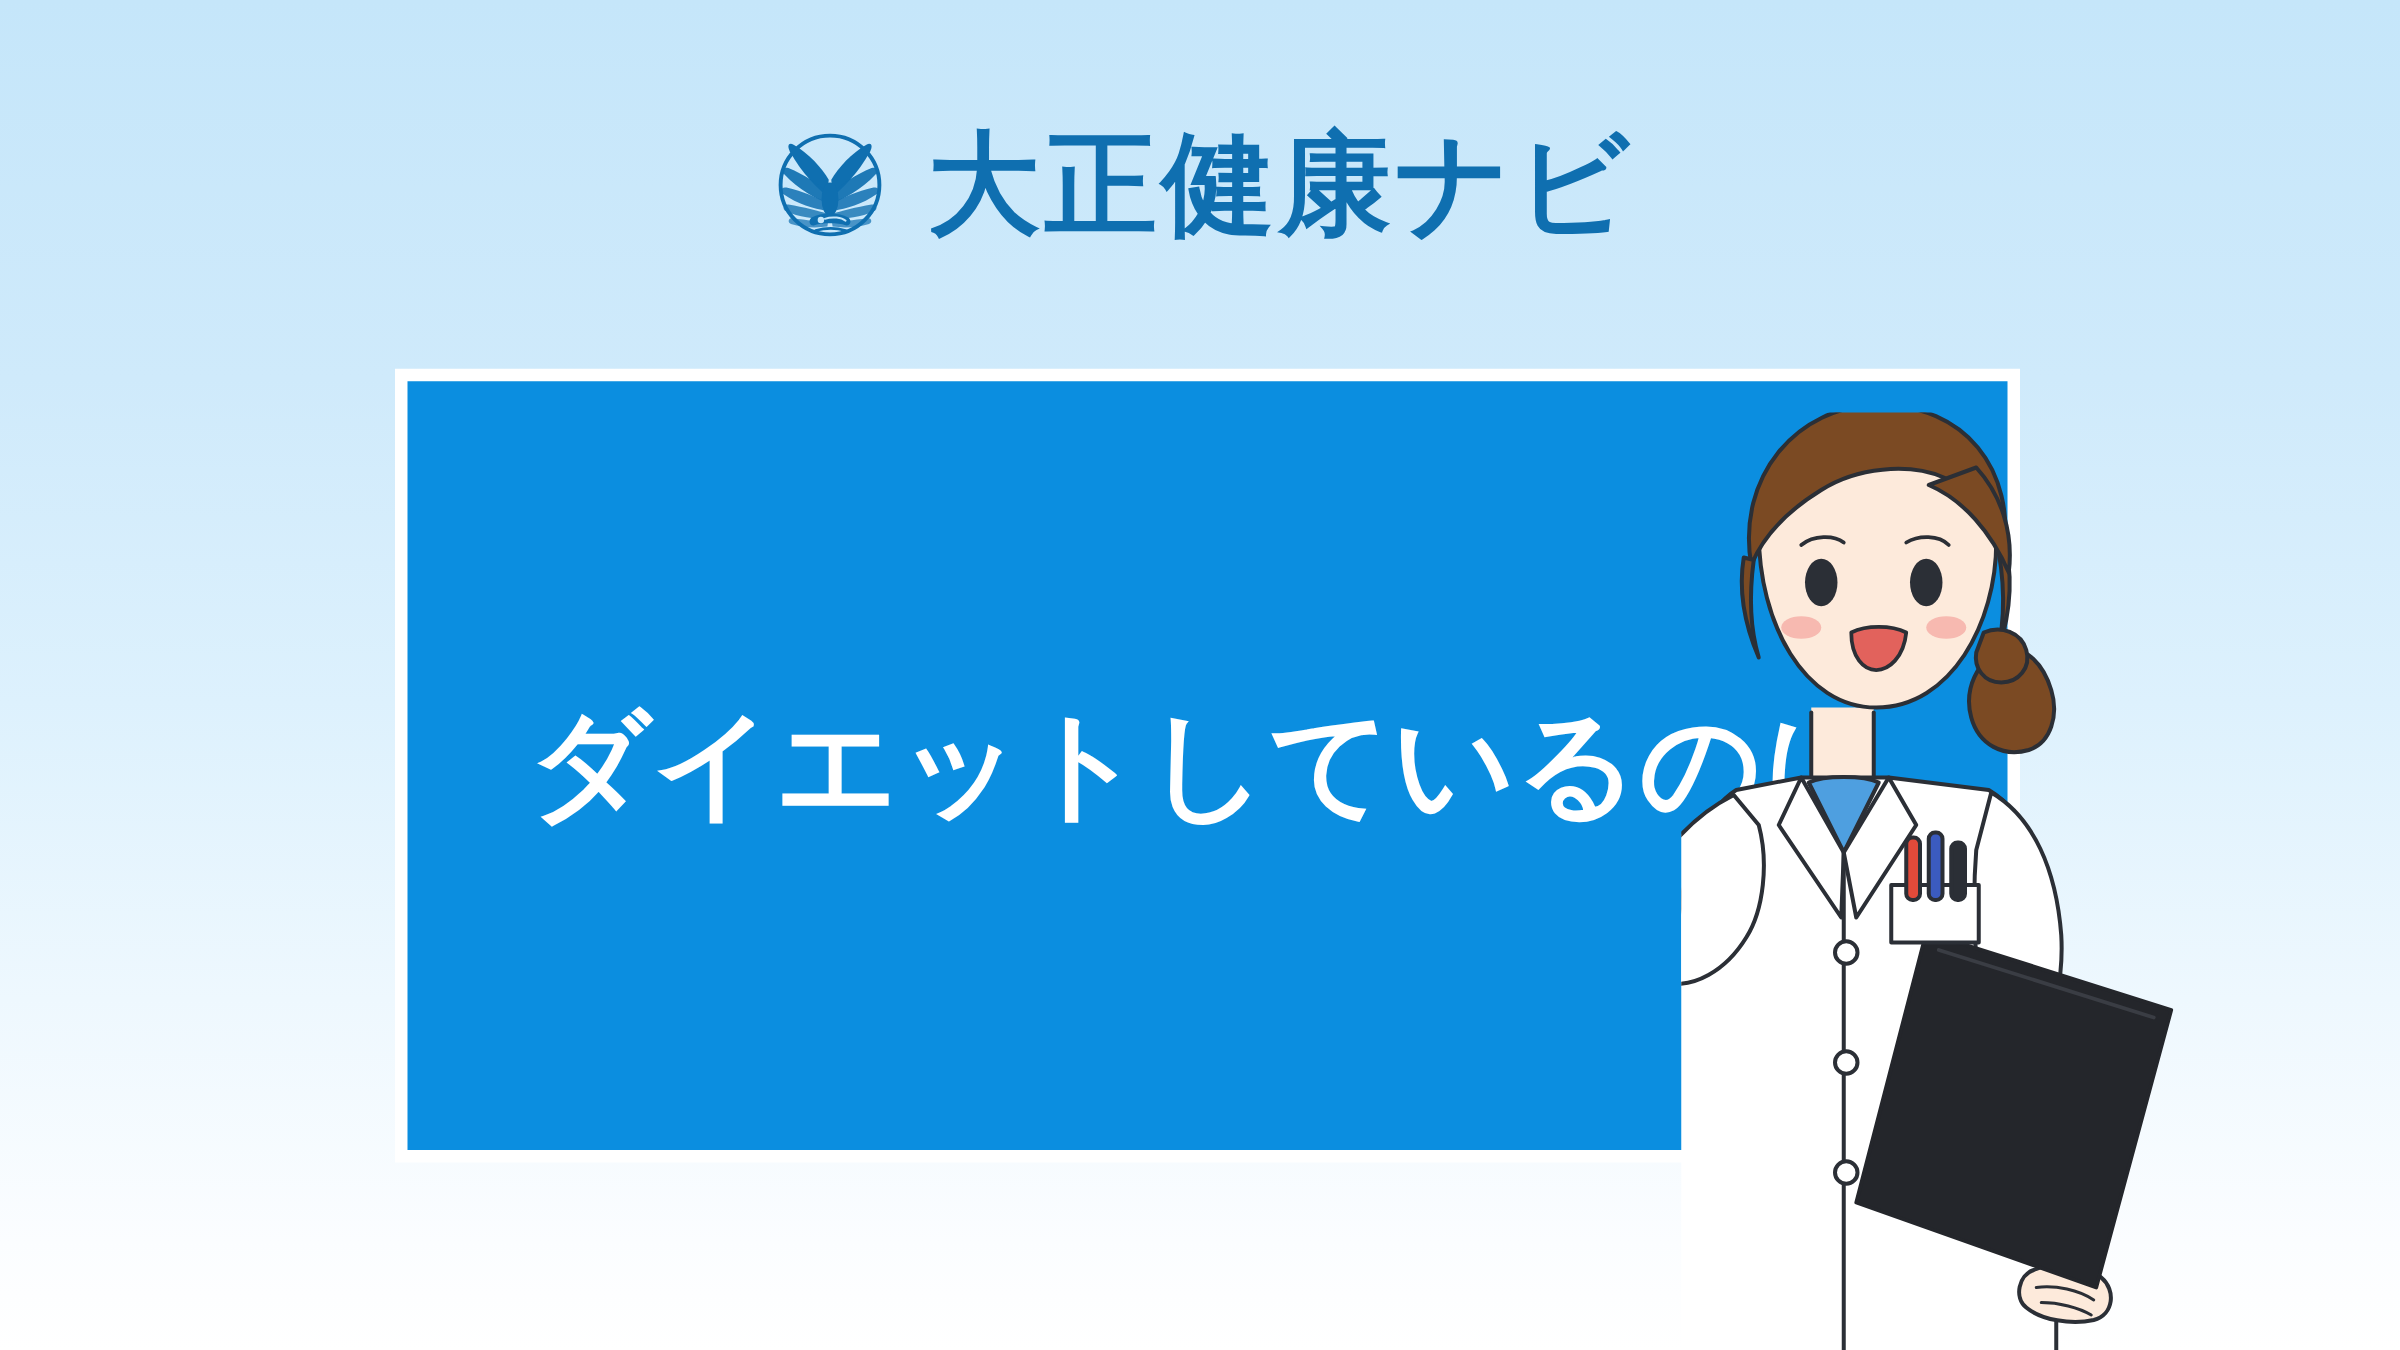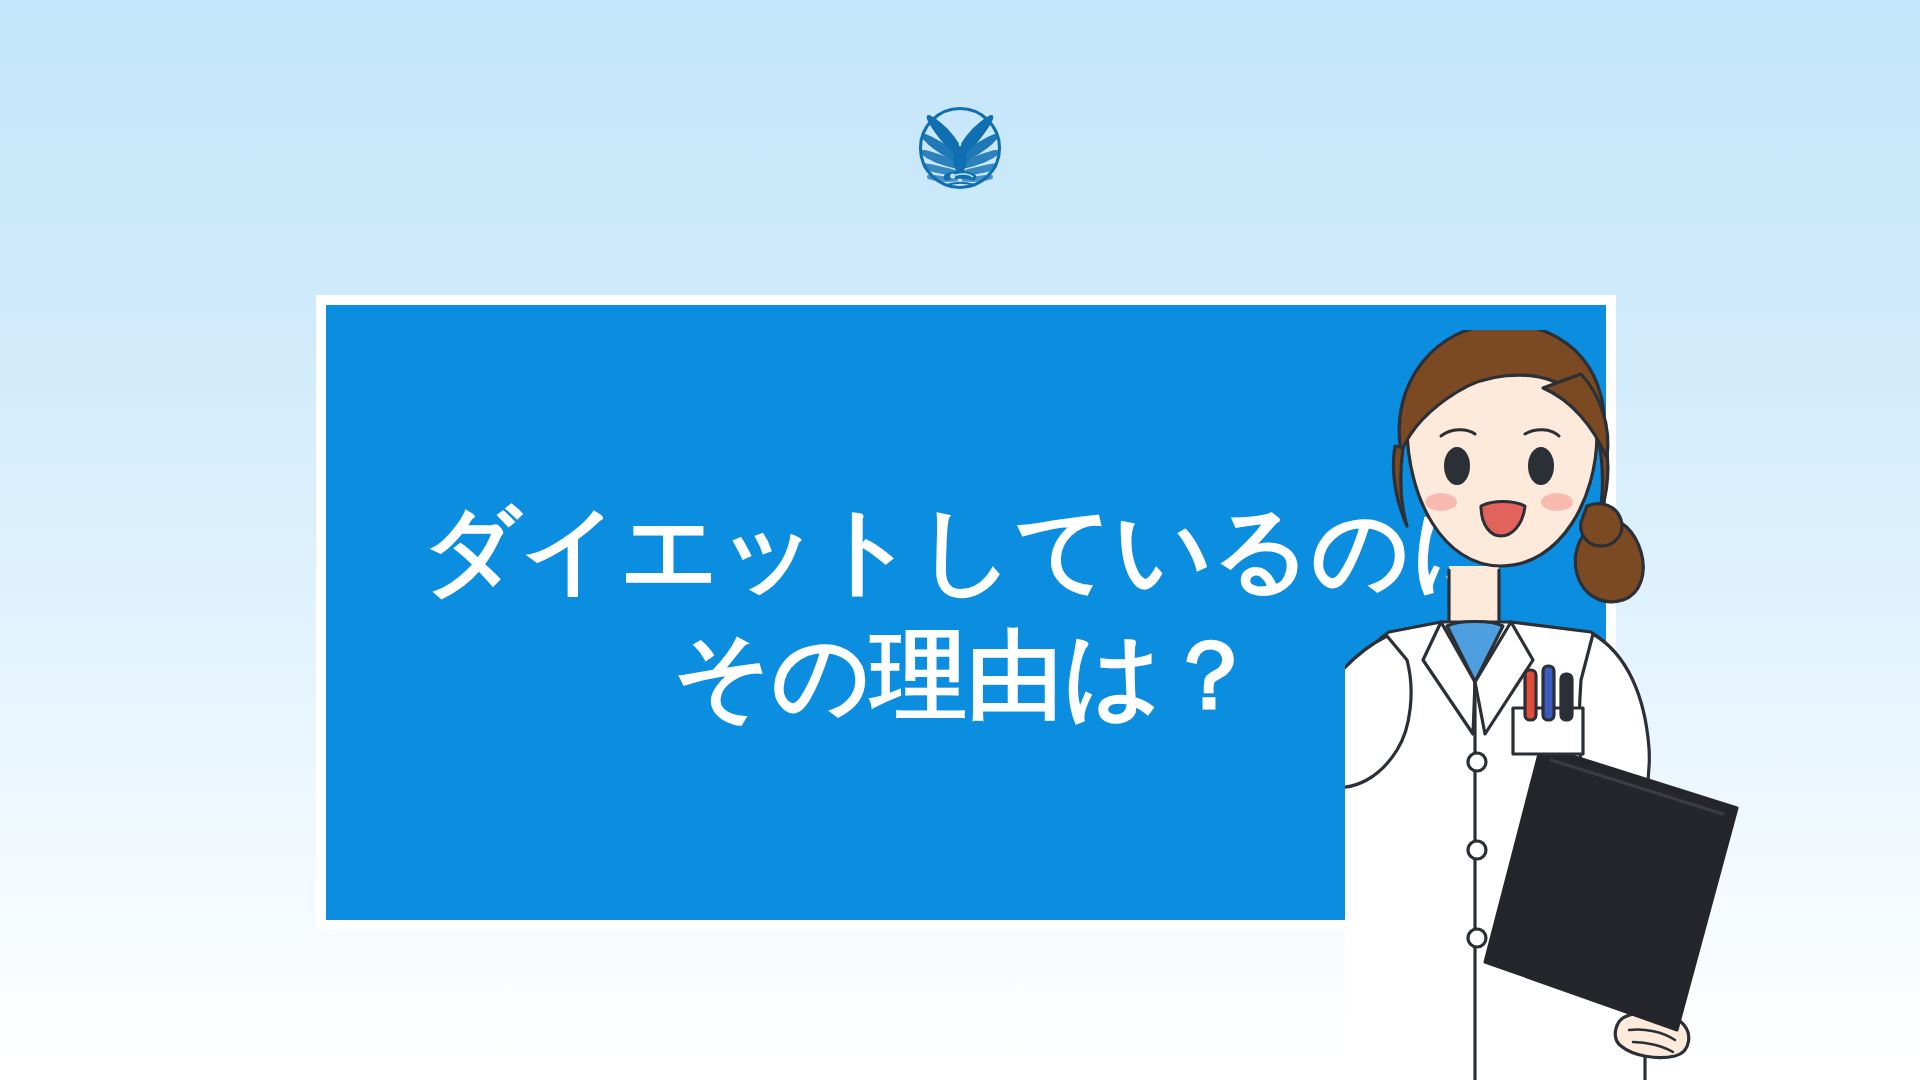--- a/index.html
+++ b/index.html
@@ -121,26 +121,26 @@
       </g>
 
       <ellipse cx="100" cy="122" rx="13" ry="26" fill="#0f6fb0"></ellipse>
 
       <path d="M72 150 C86 142 114 142 128 150 C134 154 132 164 124 162 C112 158 88 158 76 162 C68 164 66 154 72 150 Z" fill="#0f6fb0"></path>
       <circle cx="86" cy="154" r="5" fill="#c5e6fa"></circle>
       <path d="M92 152 C104 148 118 150 124 155" fill="none" stroke="#c5e6fa" stroke-width="3" stroke-linecap="round"></path>
       <path d="M78 170 C92 166 110 166 124 170" fill="none" stroke="#0f6fb0" stroke-width="4" stroke-linecap="round"></path>
     </svg>
 
+    <div id="logo-text">大正健康ナビ</div>
   </div>
 
   <div id="title-card-outer">
     <div id="title-card">
       <div class="title-line">ダイエットしているのに</div>
-      <div class="title-line">その理由は？</div>
     </div>
   </div>
 
   <svg id="doctor" viewBox="0 0 560 760">
     <defs>
       <clipPath id="stageClip">
           <rect x="0" y="0" width="560" height="760"></rect>
         </clipPath>
     </defs>
     <g clip-path="url(#stageClip)" stroke="#2b2f36" stroke-width="3.2" stroke-linejoin="round" stroke-linecap="round">

